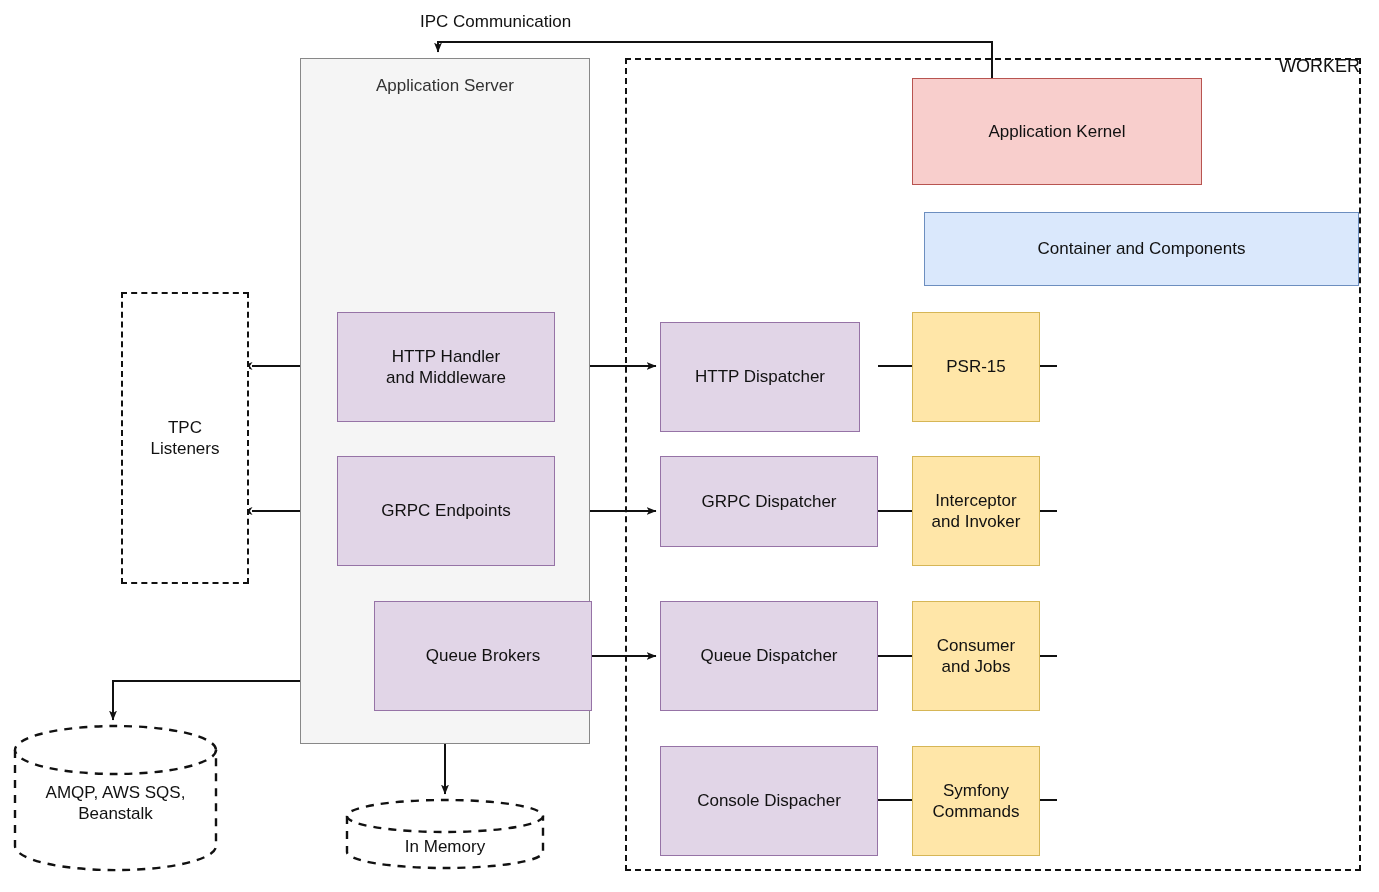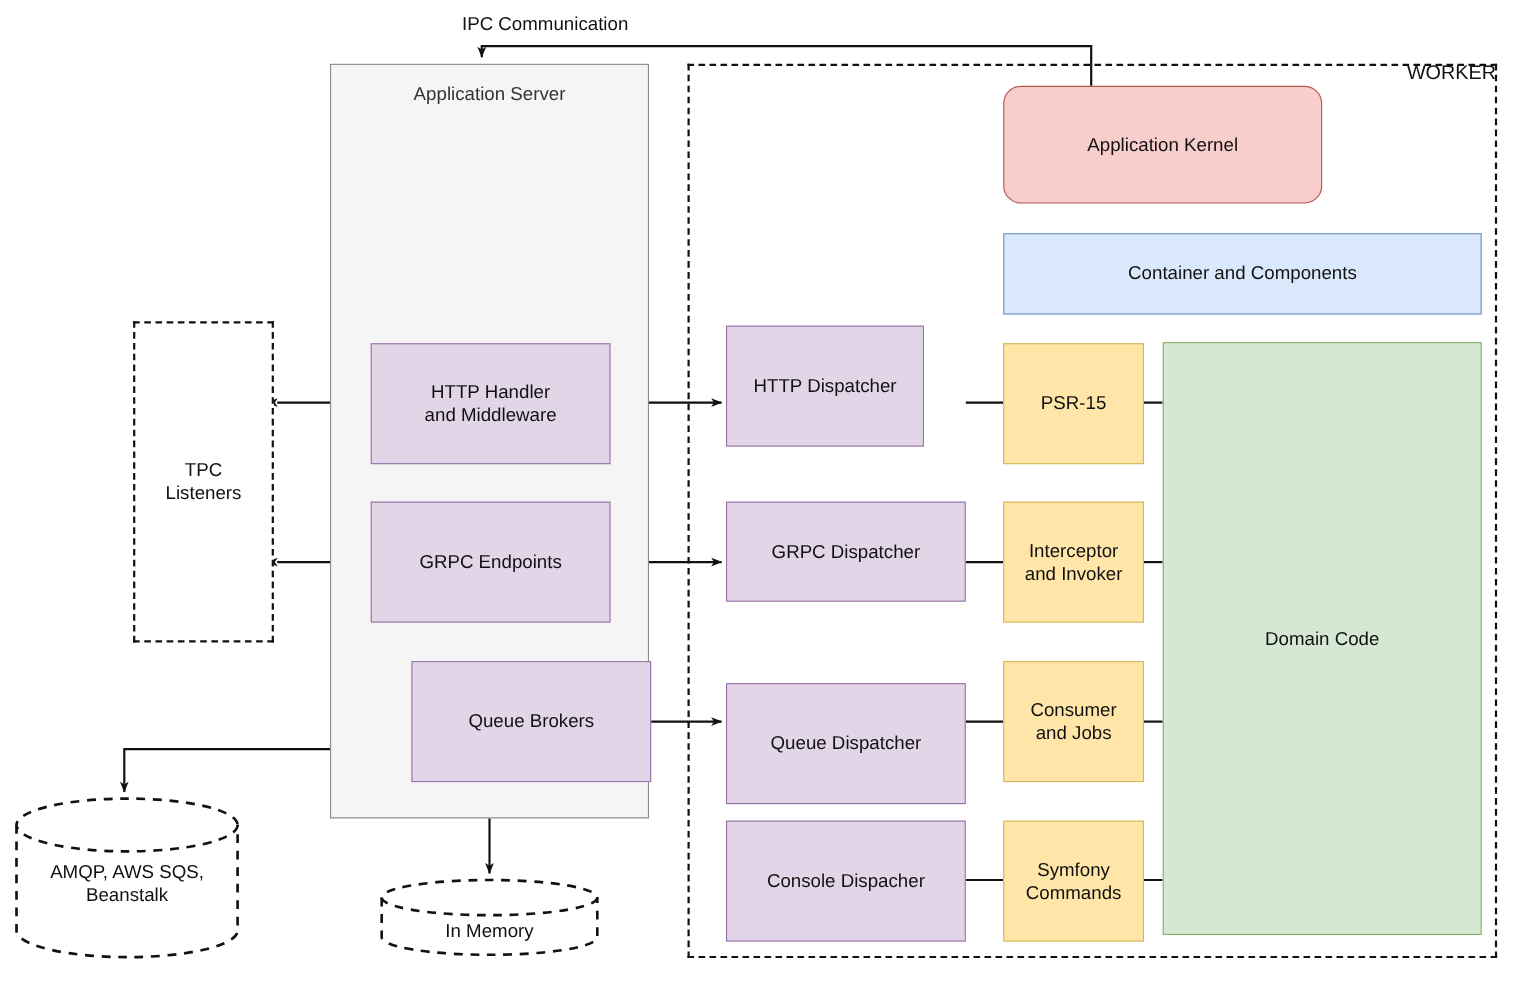--- a/index.html
+++ b/index.html
@@ -81,20 +81,21 @@
   }
   .red {
     background: #f8cecc;
     border: 1px solid #b85450;
     font-size: 17px;
   }
   .blue {
     background: #dae8fc;
     border: 1px solid #6c8ebf;
     font-size: 17px;
+    margin-left: 12px;
   }
   .dashedbox {
     background: #ffffff;
     border: 2px dashed #111111;
     font-size: 17px;
   }
   .cyl {
     position: absolute;
     font-size: 17px;
     color: #111111;
@@ -195,44 +196,43 @@
   <div class="node dashedbox nowrap" style="left:121px; top:292px; width:128px; height:292px;">TPC
 Listeners</div>
 
   <div class="node purple nowrap" style="left:337px; top:312px; width:218px; height:110px;">HTTP Handler
 and Middleware</div>
 
   <div class="node purple nowrap" style="left:337px; top:456px; width:218px; height:110px;">GRPC Endpoints</div>
 
   <div class="node purple nowrap" style="left:337px; top:601px; width:218px; height:110px;margin-left:37px;">Queue Brokers</div>
 
-  <div class="node red" style="left:912px; top:78px; width:290px; height:107px;border-radius:16px;">Application Kernel</div>
+  <div class="node red" style="left:912px; top:78px; width:290px; height:107px;">Application Kernel</div>
 
   <div class="node blue" style="left:912px; top:212px; width:435px; height:74px;">Container and Components</div>
 
-  <div class="node purple" style="left:660px; top:296px; width:180px; height:110px;">HTTP Dispatcher</div>
+  <div class="node purple" style="left:660px; top:322px; width:200px; height:110px;">HTTP Dispatcher</div>
 
   <div class="node purple" style="left:660px; top:456px; width:218px; height:91px;">GRPC Dispatcher</div>
 
-  <div class="node purple" style="left:660px; top:601px; width:218px; height:110px;margin-top:20px;">Queue Dispatcher</div>
+  <div class="node purple" style="left:660px; top:601px; width:218px; height:110px;">Queue Dispatcher</div>
 
   <div class="node purple" style="left:660px; top:746px; width:218px; height:110px;">Console Dispacher</div>
 
   <div class="node yellow" style="left:912px; top:312px; width:128px; height:110px;">PSR-15</div>
 
   <div class="node yellow nowrap" style="left:912px; top:456px; width:128px; height:110px;">Interceptor
 and Invoker</div>
 
   <div class="node yellow nowrap" style="left:912px; top:601px; width:128px; height:110px;">Consumer
 and Jobs</div>
 
   <div class="node yellow nowrap" style="left:912px; top:746px; width:128px; height:110px;">Symfony
 Commands</div>
 
-  <div class="node green" style="left:1057px; top:311px; width:290px; height:539px;">Domain Code</div>
 
   <div class="cyl" style="left:13px; top:724px; width:205px; height:148px;">
     <svg width="205" height="148" viewBox="0 0 205 148" xmlns="http://www.w3.org/2000/svg">
       <path d="M2,26 L2,122 A100,24 0 0 0 203,122 L203,26" fill="#ffffff" stroke="#111111" stroke-width="2.4" stroke-dasharray="8,7" stroke-linecap="butt"></path>
       <ellipse cx="102.5" cy="26" rx="100.5" ry="24" fill="#ffffff" stroke="#111111" stroke-width="2.4" stroke-dasharray="8,7"></ellipse>
     </svg>
     <div class="cyl-label nowrap" style="top:58px;">AMQP, AWS SQS,
 Beanstalk</div>
   </div>
 

